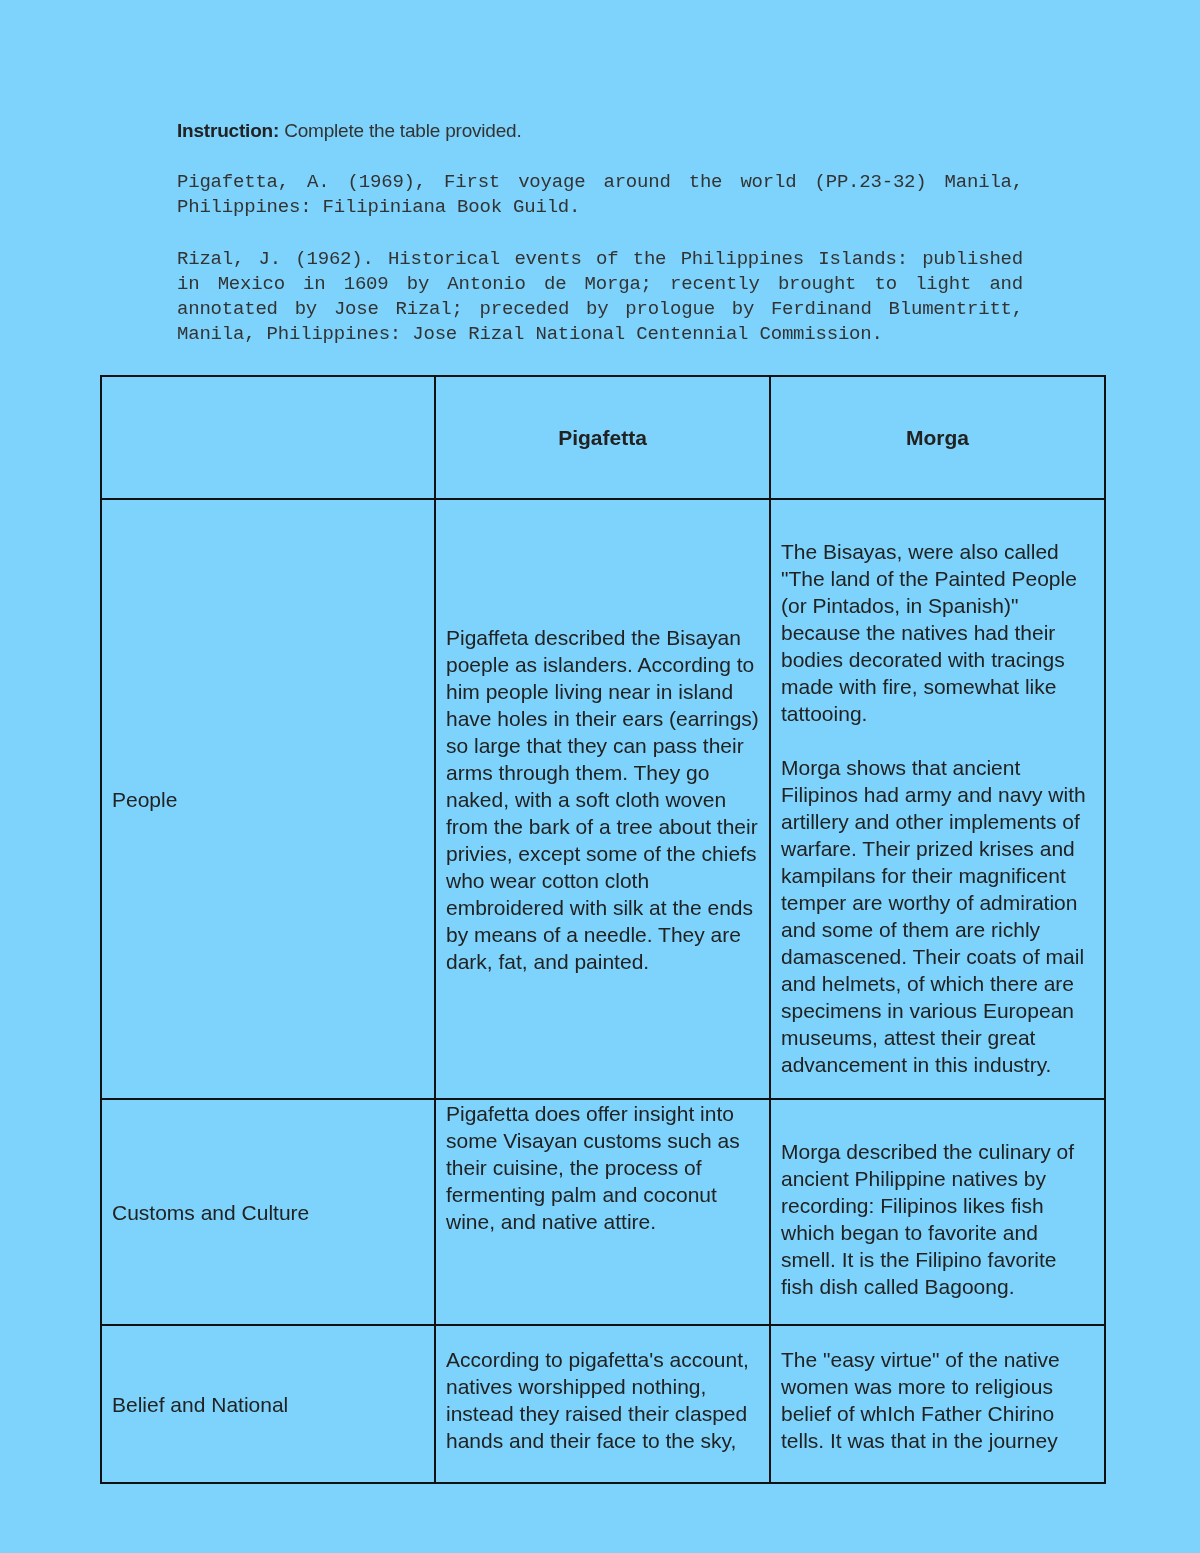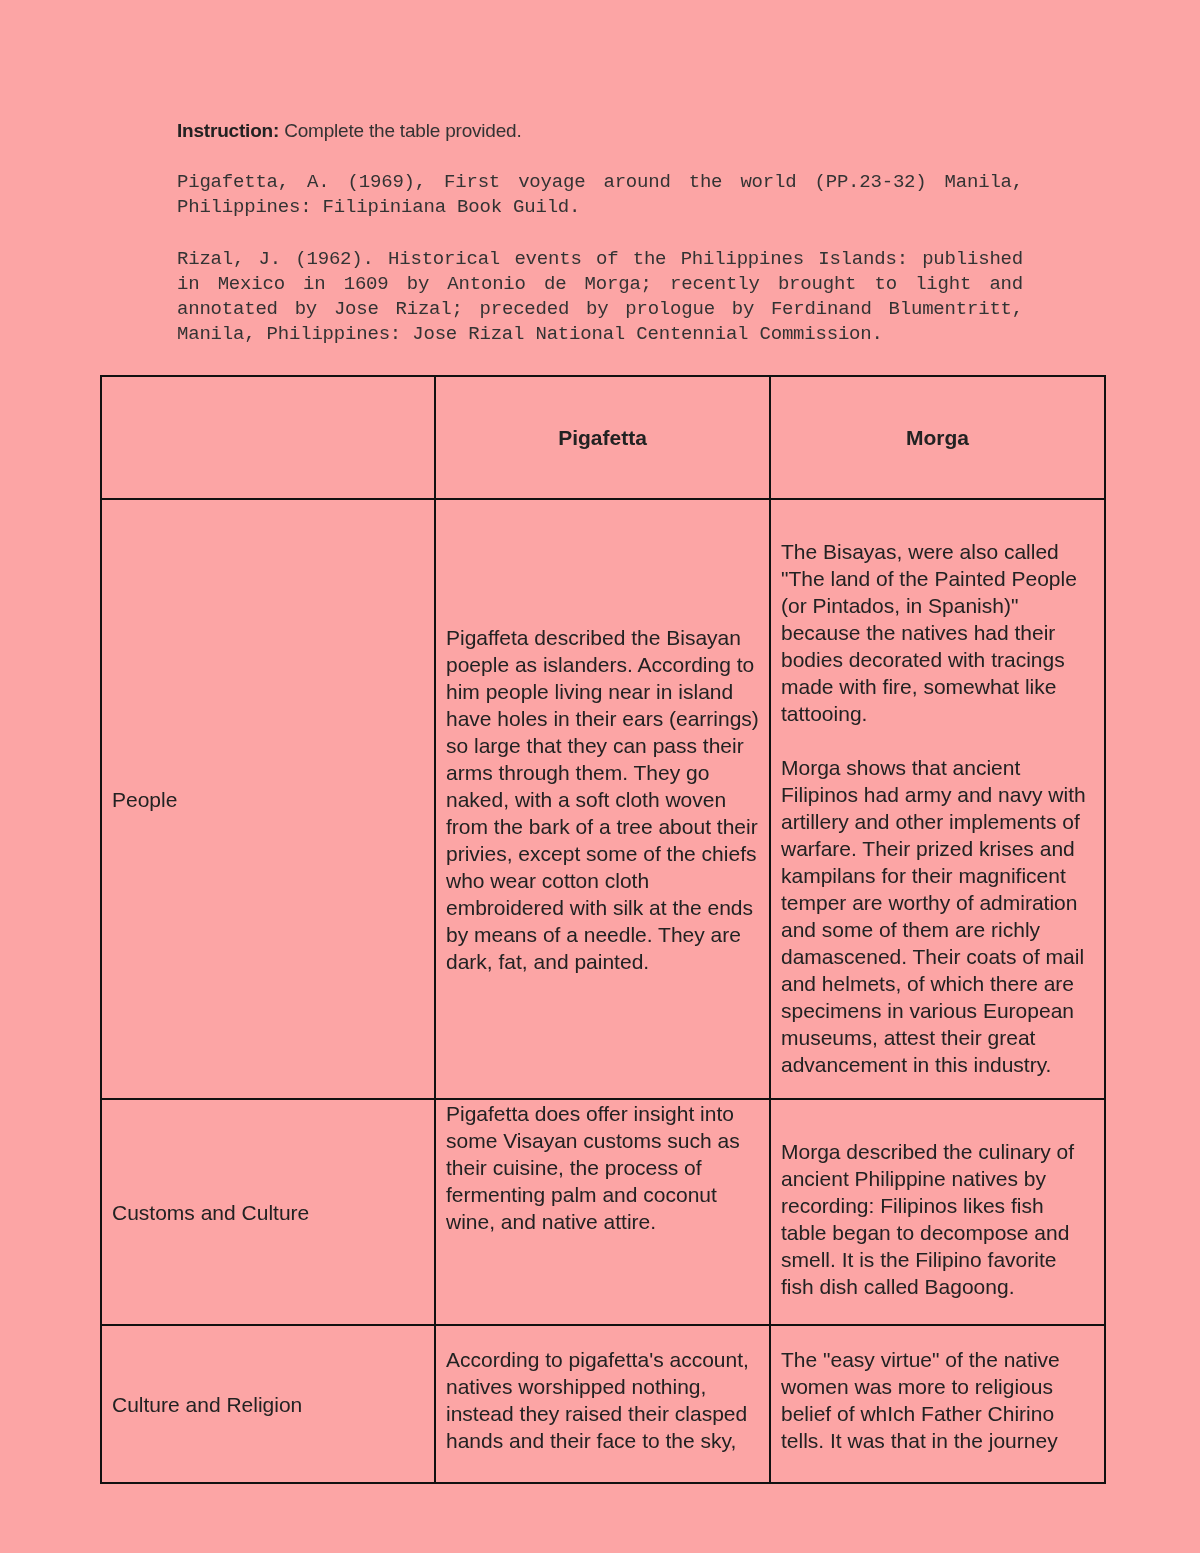--- a/index.html
+++ b/index.html
@@ -1,18 +1,18 @@
 <!DOCTYPE html>
 <html><head>
 <meta charset="utf-8">
 <style>
   html, body { margin: 0; padding: 0; background: #ffffff; }
   body { width: 1200px; height: 1553px; position: relative; overflow: hidden;
          font-family: "Liberation Sans", sans-serif; color: #222222; }
-  .page { position: absolute; left: 0; top: 0; width: 1200px; height: 1553px; background: #fca5a5; }
+  .page { position: absolute; left: 0; top: 0; width: 1200px; height: 1553px; background: #7dd3fc; }
   .intro { position: absolute; left: 177px; top: 118px; width: 846px; font-size: 19px; line-height: 25px; color: #333; }
   .intro p { margin: 0; text-align: justify; letter-spacing: -0.2px; }
   .intro p + p { margin-top: 27px; font-family: Liberation Mono, monospace; }
   .intro b { color: #222; }
   .tbl { position: absolute; left: 100px; top: 375px; width: 1001px; border-collapse: collapse; table-layout: fixed; }
   .tbl td, .tbl th { border: 2.5px solid #111; padding: 0 10px; vertical-align: middle; text-align: left;
                      font-size: 21px; line-height: 27px; color: #222; }
   .tbl th { font-weight: bold; text-align: center; font-size: 21px; }
   .tbl .c0 { width: 312px; margin-left: 9px; }
   .tbl .c1 { width: 313px; }
@@ -60,26 +60,26 @@
         <p>Morga shows that ancient Filipinos had army and navy with artillery and other implements of warfare. Their prized krises and kampilans for their magnificent temper are worthy of admiration and some of them are richly damascened. Their coats of mail and helmets, of which there are specimens in various European museums, attest their great advancement in this industry.</p>
       </td>
     </tr>
 
     <tr class="row-customs">
       <td class="c0">Customs and Culture</td>
       <td class="c1 cell-text">
         <p>Pigafetta does offer insight into some Visayan customs such as their cuisine, the process of fermenting palm and coconut wine, and native attire.</p>
       </td>
       <td class="c2 cell-text">
-        <p>Morga described the culinary of ancient Philippine natives by recording: Filipinos likes fish table began to decompose and smell. It is the Filipino favorite fish dish called Bagoong.</p>
+        <p>Morga described the culinary of ancient Philippine natives by recording: Filipinos likes fish which began to favorite and smell. It is the Filipino favorite fish dish called Bagoong.</p>
       </td>
     </tr>
 
     <tr class="row-belief">
-      <td class="c0">Culture and Religion</td>
+      <td class="c0">Belief and National</td>
       <td class="c1 cell-text">
         <p>According to pigafetta's account, natives worshipped nothing, instead they raised their clasped hands and their face to the sky,</p>
       </td>
       <td class="c2 cell-text">
         <p>The "easy virtue" of the native women was more to religious belief of whIch Father Chirino tells. It was that in the journey</p>
       </td>
     </tr>
   </tbody>
     </table>
 

